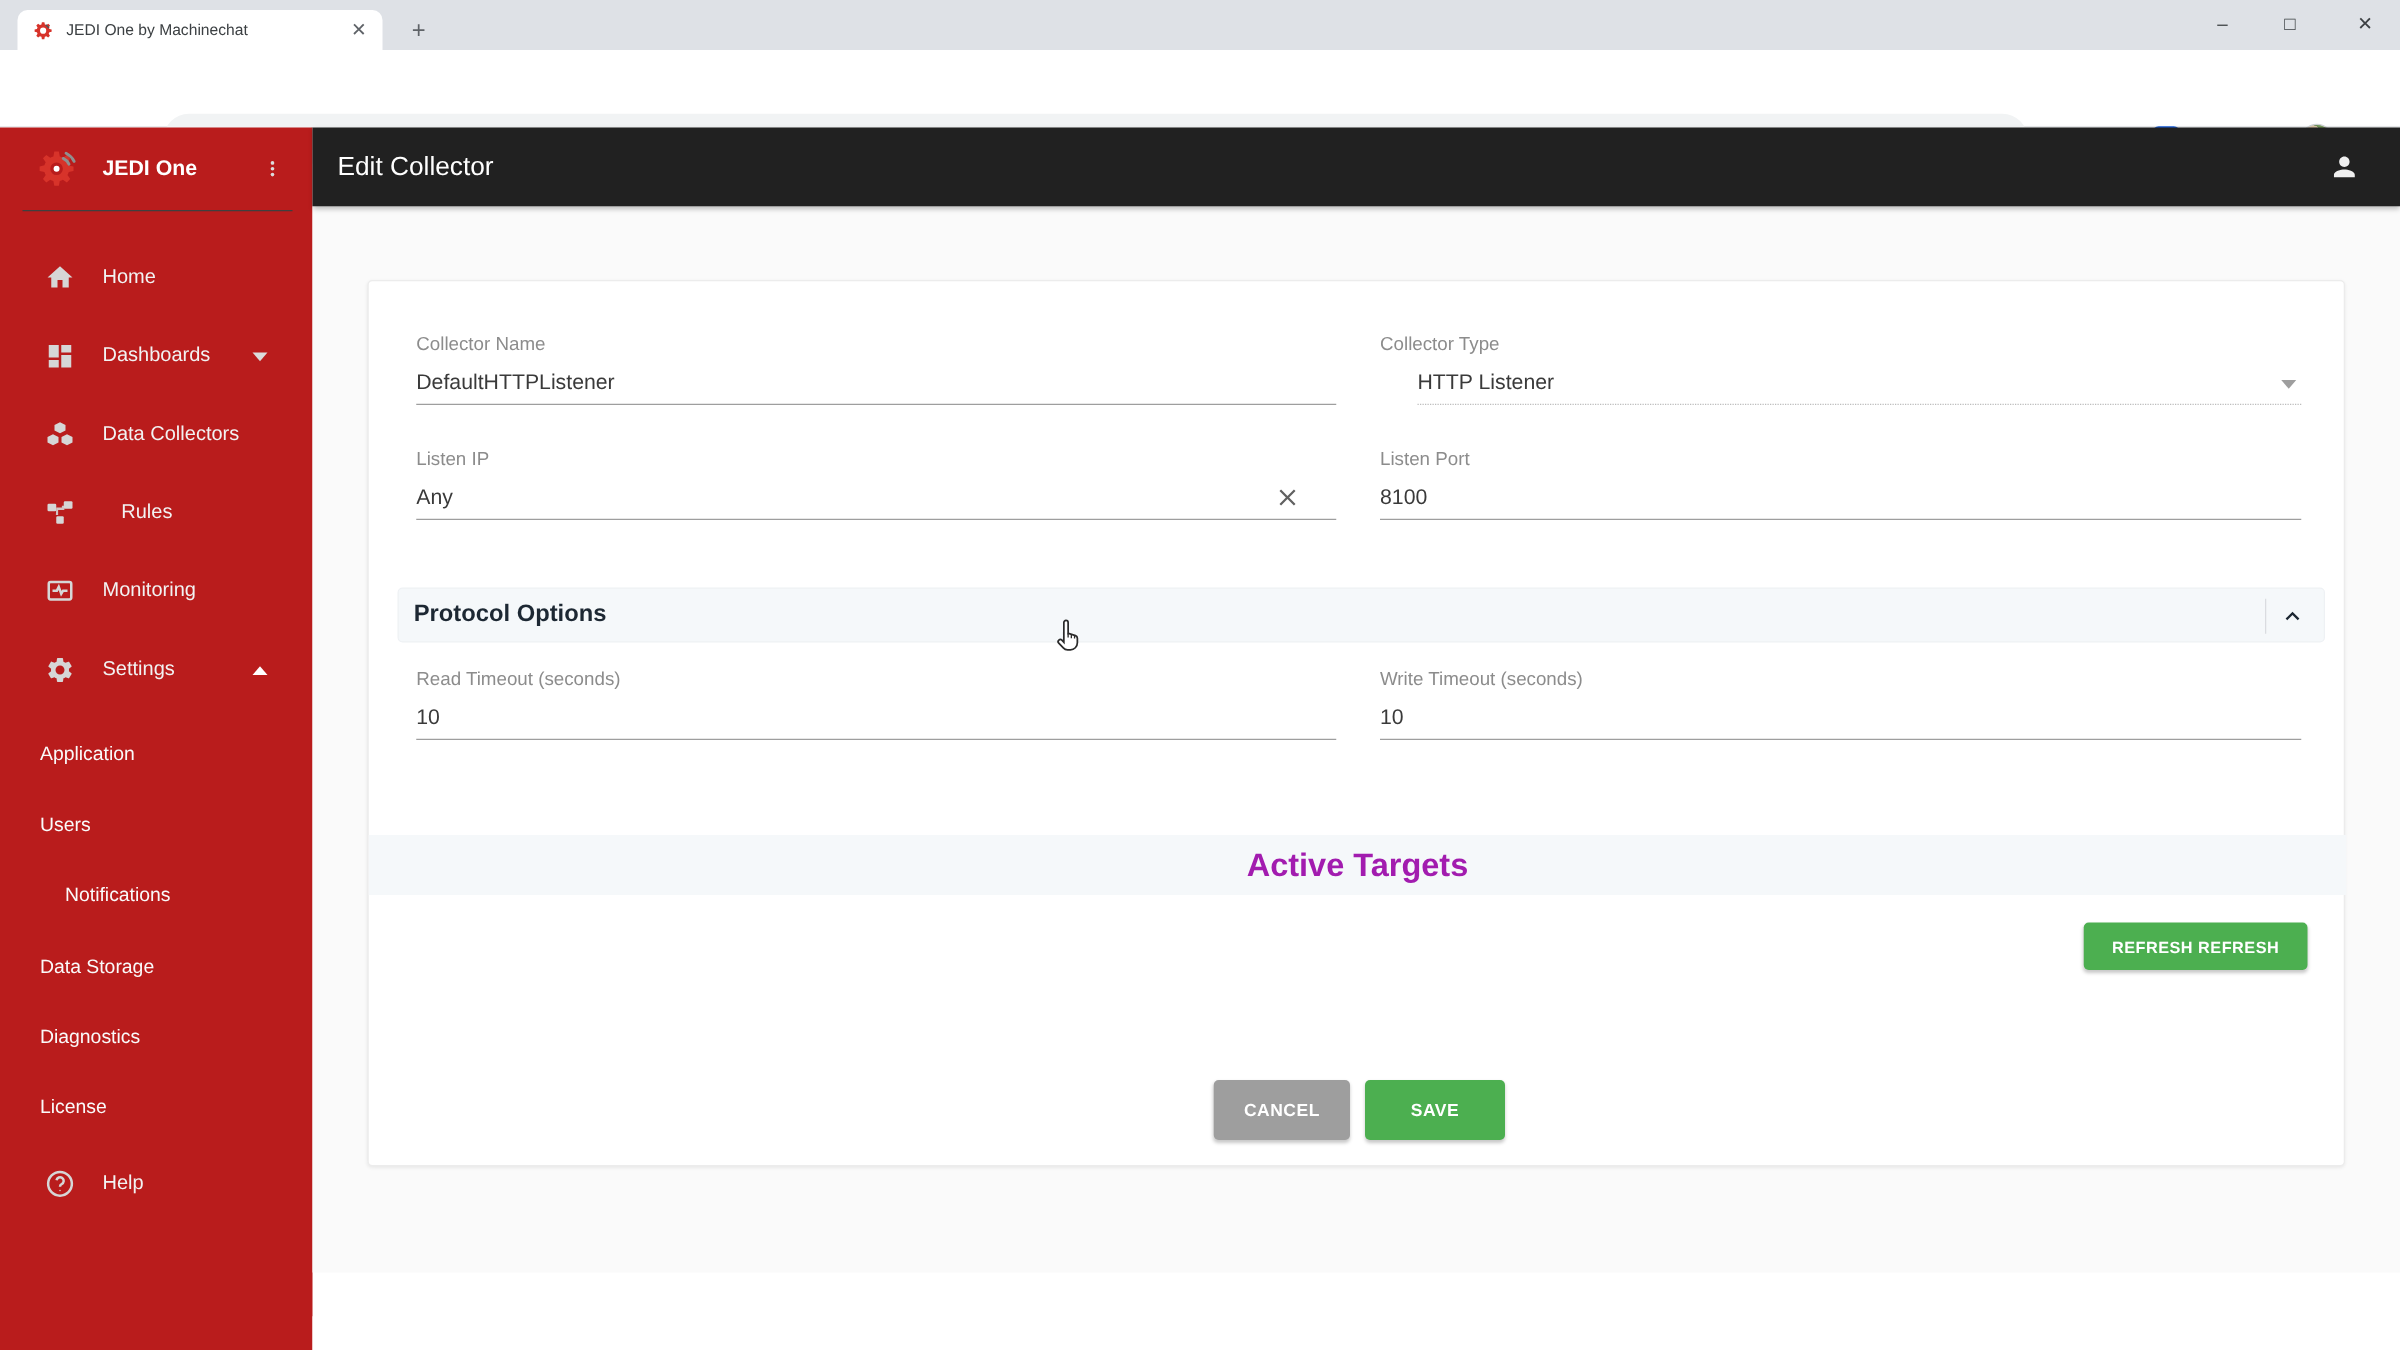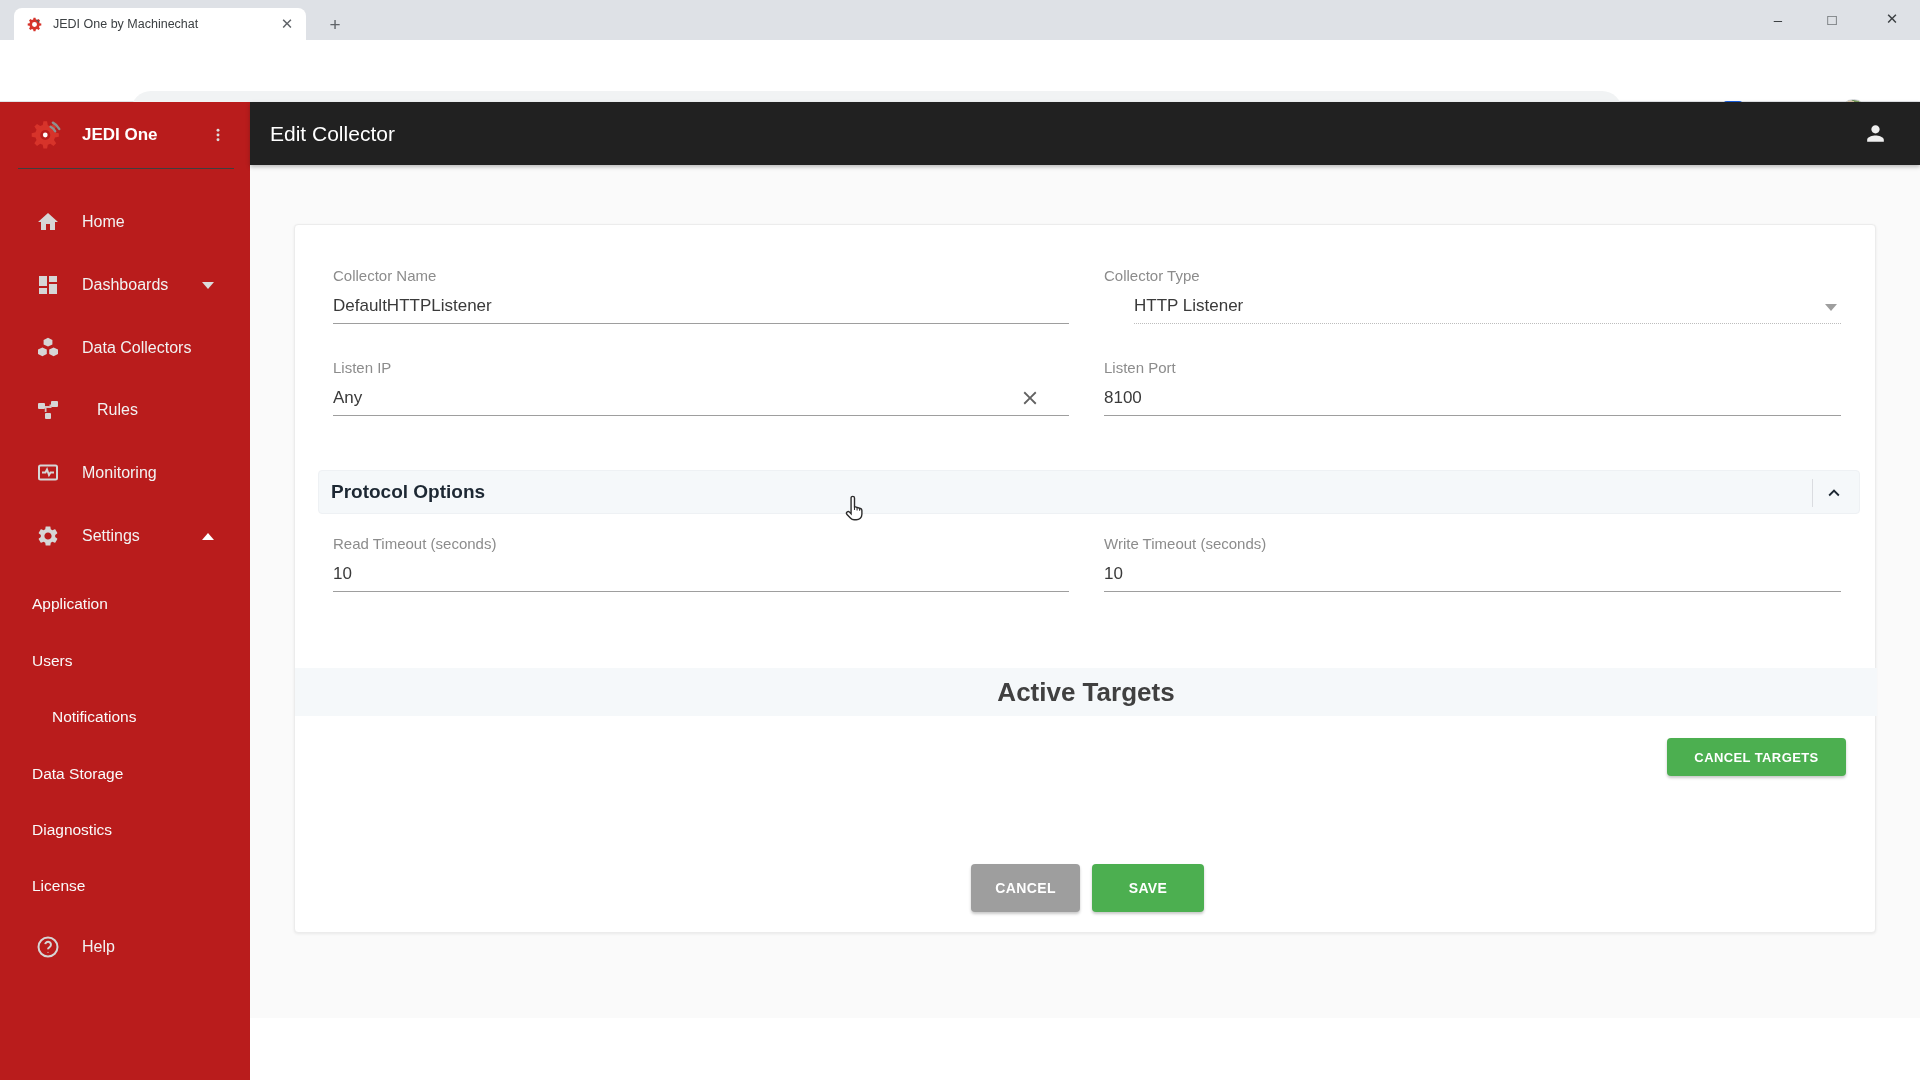--- a/index.html
+++ b/index.html
@@ -59,21 +59,21 @@
   .select-value { margin-top:9px; font-size:17px; color:#3a3a3a; padding-bottom:7px; border-bottom:1px dotted #bdbdbd; position:relative;margin-left:30px; }
   .select-caret { position:absolute; right:4px; top:8px; width:0; height:0; border-left:6px solid transparent; border-right:6px solid transparent; border-top:7px solid #9e9e9e; }
   .clear-btn { position:absolute; width:36px; height:36px; border-radius:50%; display:flex; align-items:center; justify-content:center; color:#616161; cursor:pointer; }
 
   .section-band { position:absolute; background:#f5f8fa; border:1px solid #eef1f4; border-radius:4px; display:flex; align-items:center; }
   .section-title { margin-left:12px; font-size:19px; font-weight:700; color:#1d2833; }
   .band-divider { position:absolute; right:46px; top:8px; width:1px; height:28px; background:#dadce0; }
   .band-chevron { position:absolute; right:14px; top:11px; width:22px; height:22px; color:#1d2833; cursor:pointer; }
 
   .targets-band { position:absolute; left:0; width:1582px; height:48px; background:#f5f8fa; display:flex; align-items:center; justify-content:center; }
-  .targets-title { font-size:26px; font-weight:600; color:#404040; }
+  .targets-title { font-size:26px; font-weight:600; color:#a21caf; }
 
   .btn { position:absolute; border:none; border-radius:4px; color:#ffffff; font-family:"Liberation Sans", sans-serif;
          font-weight:bold; letter-spacing:0.4px; cursor:pointer; box-shadow:0 2px 3px rgba(0,0,0,0.22); }
   .btn-green { background:#4caf50; }
   .btn-gray { background:#9e9e9e; }
 
   .cursor { left:843px; top:494px; width:26px; height:30px; z-index:9; pointer-events:none; }
 </style>
 </head>
 <body>
@@ -301,21 +301,21 @@
     </div>
     <div class="field" style="left:809px; top:310px; width:737px;">
       <div class="field-label">Write Timeout (seconds)</div>
       <input class="field-input" value="10" style="">
     </div>
 
     <div class="targets-band" style="top:443px;">
       <span class="targets-title">Active Targets</span>
     </div>
 
-    <button class="btn btn-green" style="left:1372px; top:513px; width:179px; height:38px; font-size:13px;">CANCEL TARGETS</button>
+    <button class="btn btn-green" style="left:1372px; top:513px; width:179px; height:38px; font-size:13px;">REFRESH REFRESH</button>
 
     <button class="btn btn-gray" style="left:676px; top:639px; width:109px; height:48px; font-size:14px;">CANCEL</button>
     <button class="btn btn-green" style="left:797px; top:639px; width:112px; height:48px; font-size:14px;">SAVE</button>
   </div>
 
   <div class="abs bottom-strip"></div>
 </div>
 
 <svg class="abs cursor" viewBox="0 0 24 28">
   <path d="M9 2.2c.9 0 1.6.7 1.6 1.6v8.2h.9l4.6 1.5c.9.3 1.4 1.1 1.4 2v3.4c0 2.9-2.3 5.2-5.2 5.2h-2.1c-1.2 0-2.4-.5-3.2-1.4l-3.4-3.6c-.6-.65-.57-1.67.08-2.28.65-.6 1.67-.57 2.28.08l1.44 1.55V3.8c0-.9.7-1.6 1.6-1.6z" fill="#ffffff" stroke="#2b2b2b" stroke-width="1.3"></path>

